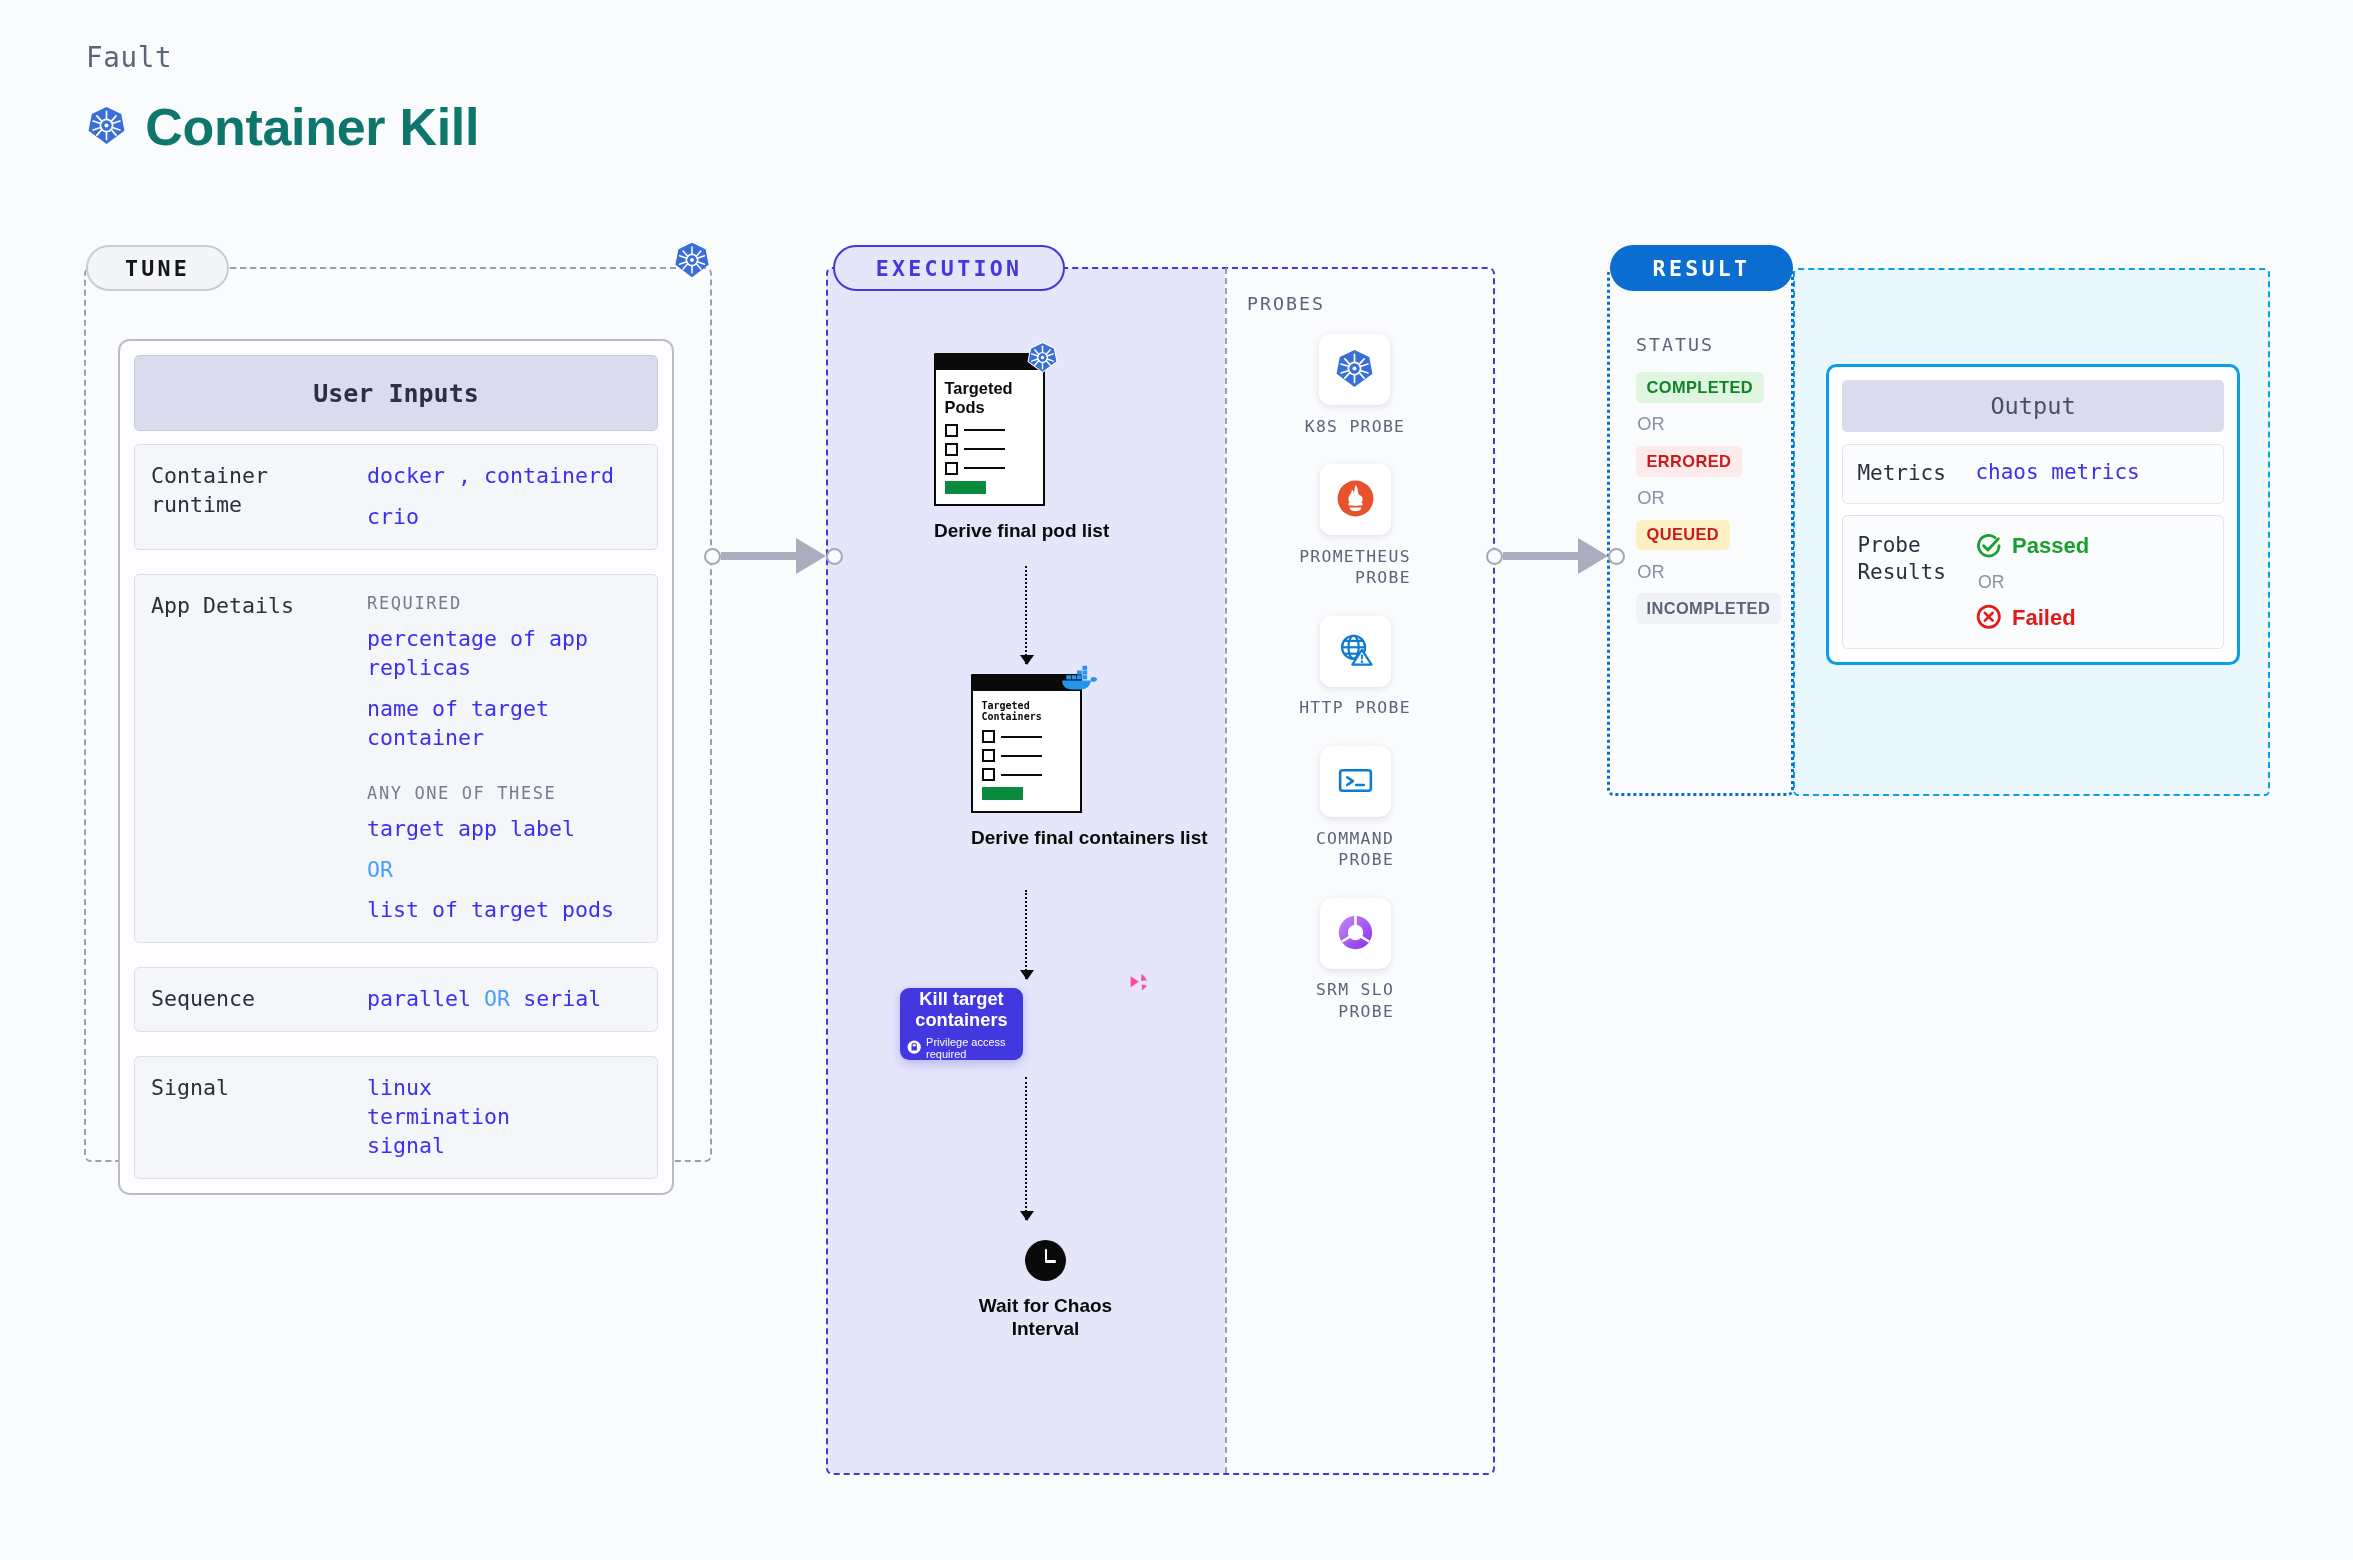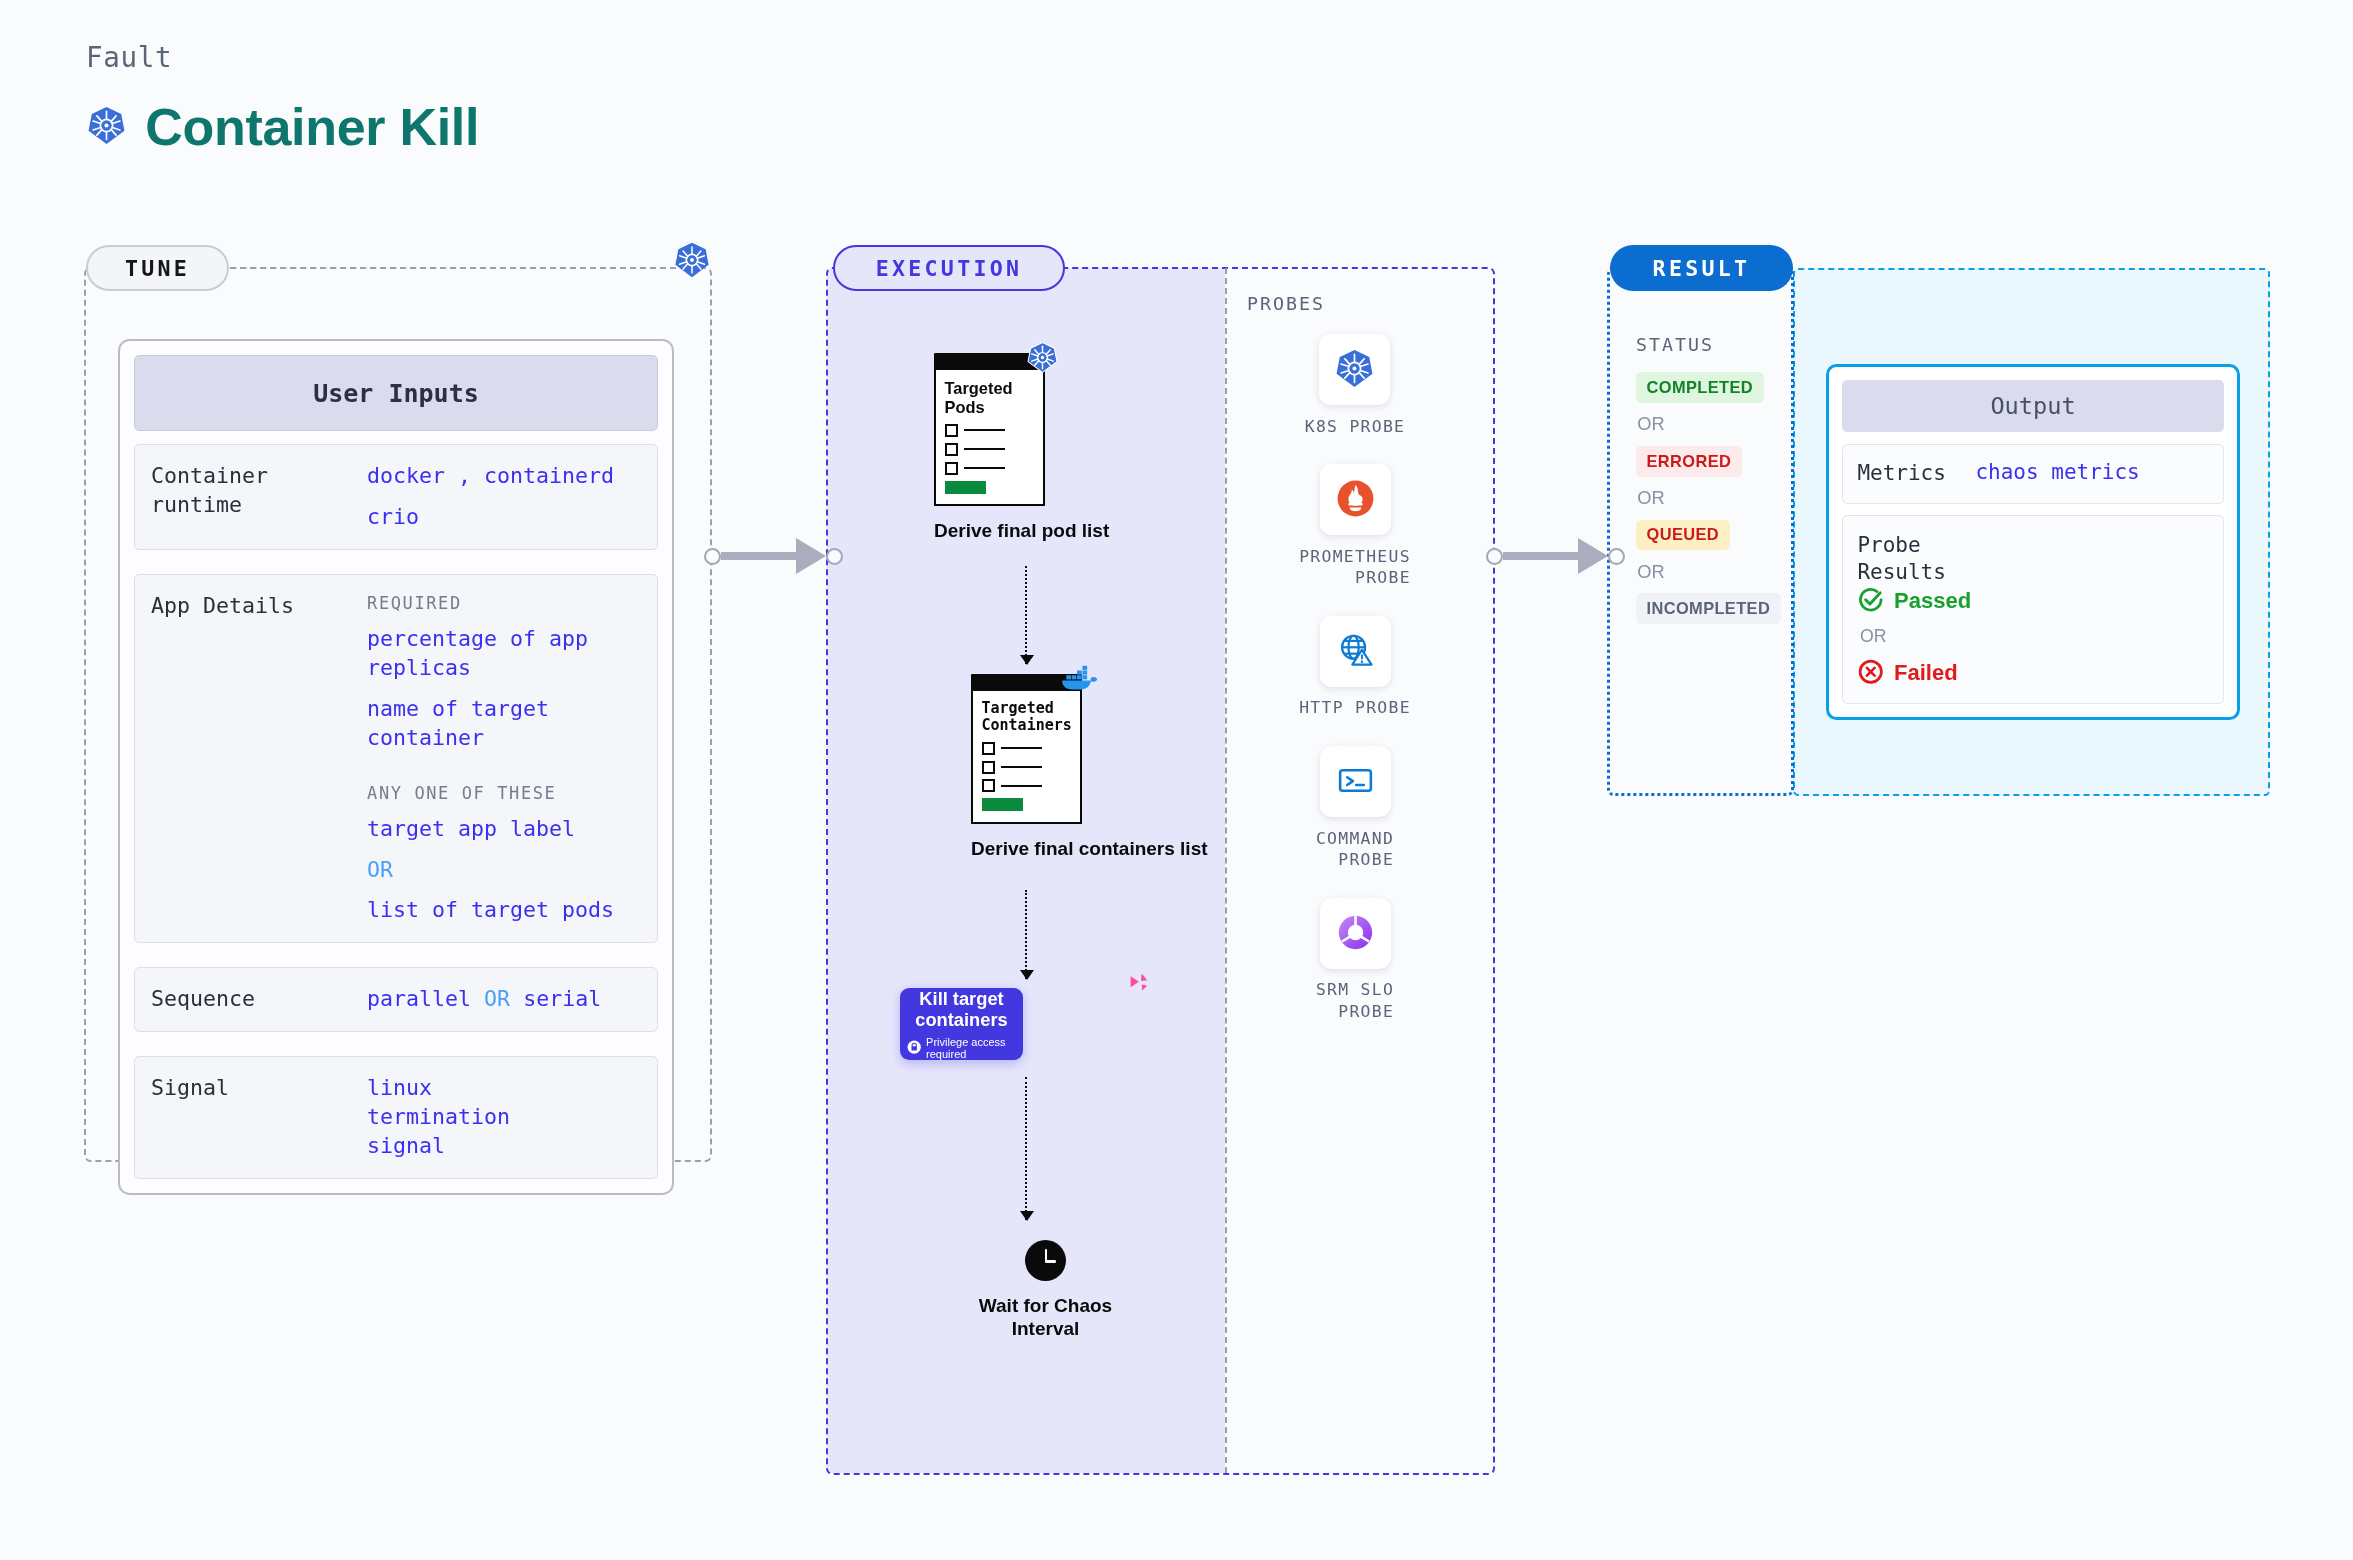--- a/index.html
+++ b/index.html
@@ -110,21 +110,21 @@
   .doc-titlebar { background: #0a0a0a; height: 17px; border-radius: 1.3px 1.3px 0 0; }
   .doc-body {
     background: #ffffff; border: 2.6px solid #0a0a0a; border-top: none;
     padding: 9.2px 8.5px 10.5px 8.5px;
   }
   .doc-heading {
     font-size: 16.4px; font-weight: bold; color: #0a0a0a;
     line-height: 1.12; margin-bottom: 7.9px;
     font-family: "Liberation Sans", sans-serif;
   }
-  .doc-heading.mono-head { font-family: "DejaVu Sans Mono", monospace; font-size: 15px; }
+  .doc-heading.mono-head { font-family: "DejaVu Sans Mono", monospace; font-size: 10px; }
   .doc-line { display: flex; align-items: center; gap: 6.5px; margin-bottom: 5.9px; }
   .doc-check { width: 13px; height: 13px; border: 2px solid #0a0a0a; }
   .doc-rule { width: 41px; height: 2px; background: #0a0a0a; }
   .doc-greenbar { width: 41px; height: 13px; background: #0a8a3c; margin-top: 4.6px; }
   .node-caption {
     margin-top: 14.4px; text-align: center; font-size: 19px; font-weight: bold;
     color: #0a0a0a; line-height: 1.2; white-space: nowrap;
   }
   .badge-tr { position: absolute; right: -14.4px; top: -11.8px; }
 
@@ -216,21 +216,21 @@
   #output-header {
     background: #dadced; border-radius: 5.2px; height: 52px;
     display: flex; align-items: center; justify-content: center;
     font-family: "DejaVu Sans Mono", monospace; font-size: 23.6px;
     color: #4a5064; margin-bottom: 11.8px;
   }
   .out-row {
     background: #fbfcfe; border: 0.7px solid #e2e4ec; border-radius: 5.2px;
     display: flex; padding: 15.7px 14.4px; margin-bottom: 10.5px;
   }
-  .out-row:last-child { margin-bottom: 0; flex-direction: column; }
+  .out-row:last-child { margin-bottom: 0; }
   .out-key {
     width: 118px; flex-shrink: 0;
     font-family: "DejaVu Sans Mono", monospace; font-size: 21px;
     color: #2b2f3b; line-height: 1.3;
   }
   .out-val {
     font-family: "DejaVu Sans Mono", monospace; font-size: 21px; color: #3b2ff0;
   }
   .result-line { display: flex; align-items: center; gap: 9.2px; }
   .result-text { font-size: 22px; font-weight: bold; font-family: "Liberation Sans", sans-serif; }

